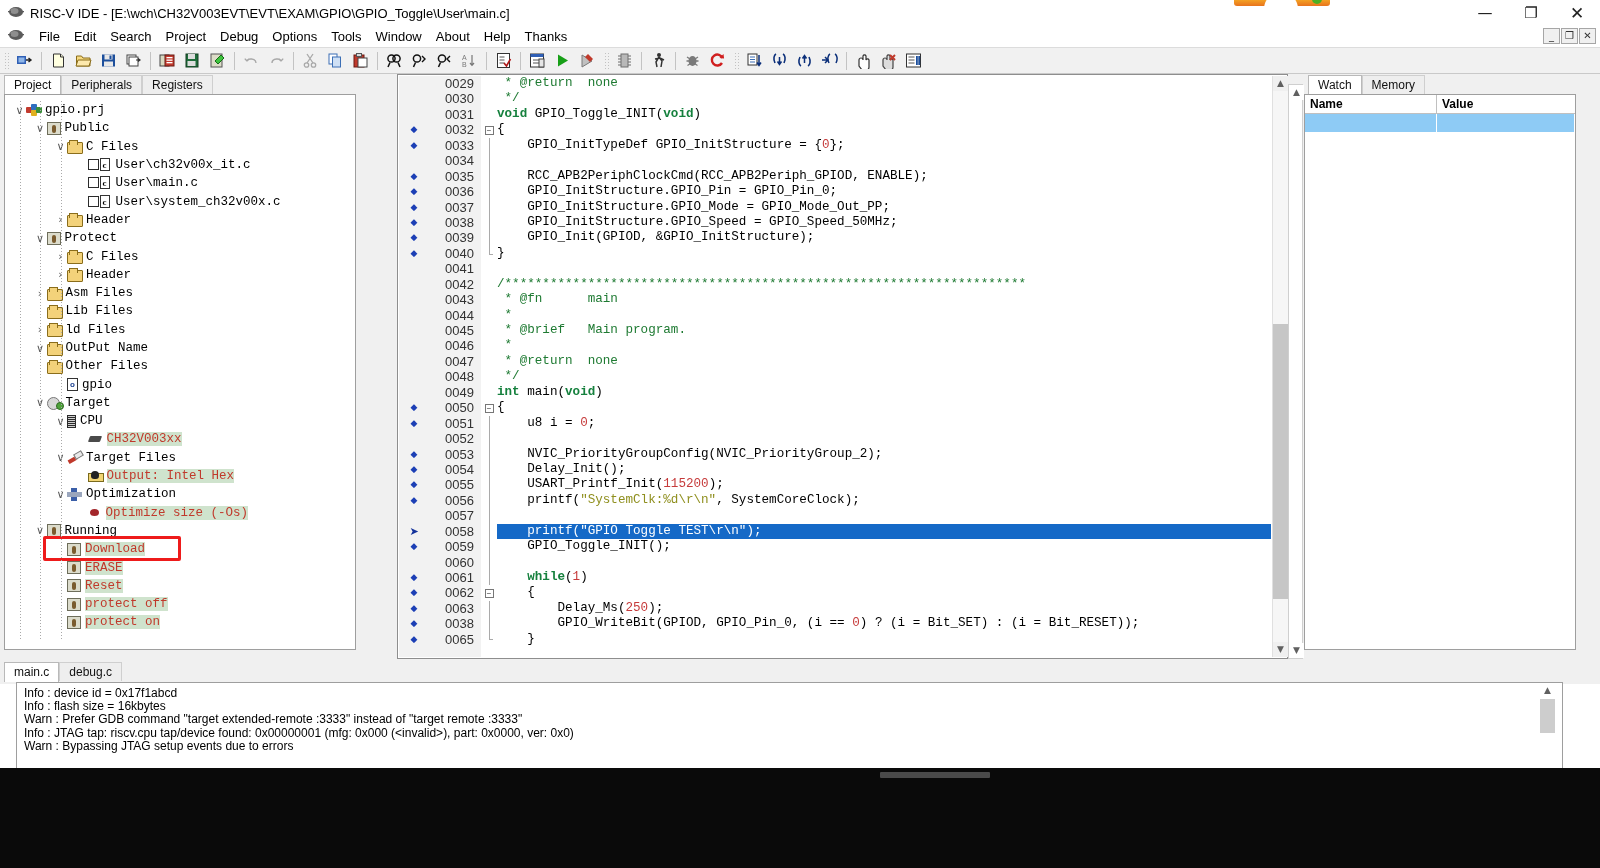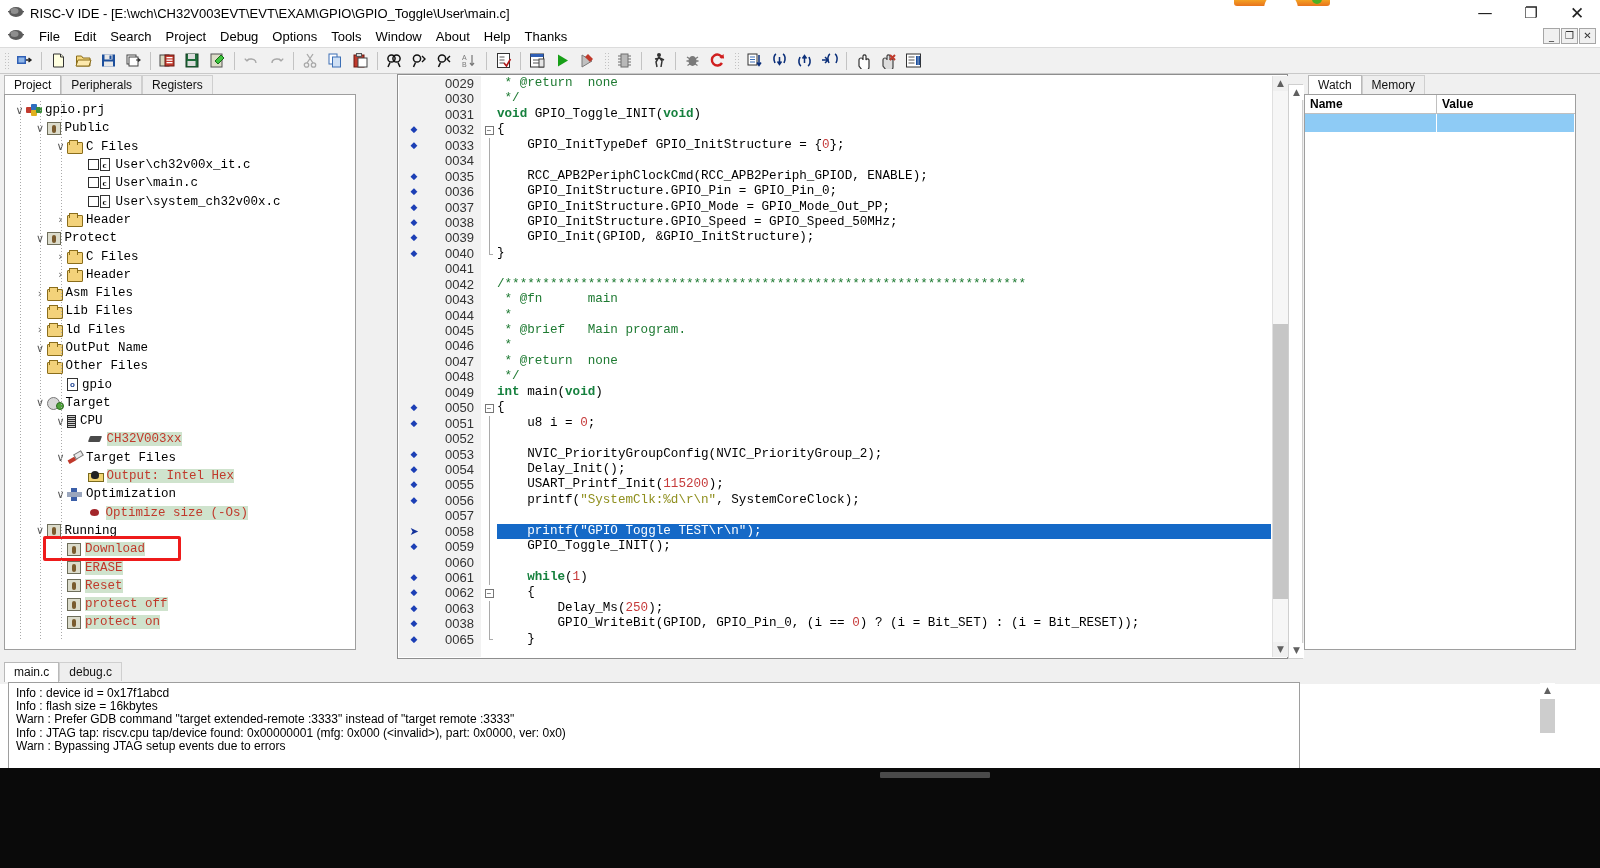--- a/index.html
+++ b/index.html
@@ -189,21 +189,21 @@
   #watchbox { position:absolute; left:0; top:20px; width:272px; height:556px; background:#fff; border:1px solid #9e9e9e; }
   .wt-head { display:flex; height:19px; border-bottom:1px solid #c0c0c0;font-weight:bold; }
   .wt-col { font-size:12px; line-height:18px; padding-left:5px; border-right:1px solid #c0c0c0; }
   .wt-row { display:flex; height:18px; }
   .wt-cell { background:#8ecbf5; border-right:1px solid #fff; }
 
   
   #filetabs { position:absolute; left:0; top:586px; width:1600px; height:21px; display:flex; align-items:flex-end; padding-left:4px; }
 
   
-  #outputbox { position:absolute; left:8px; top:608px; width:1292px; height:105px;
+  #outputbox { position:absolute; left:16px; top:608px; width:1547px; height:105px;
     background:#fff; border:1px solid #9e9e9e; }
   .outline { font-family:"Liberation Sans", sans-serif; font-size:12px; line-height:13.2px;
      padding-left:7px; color:#000; white-space:nowrap; }
   .out-hscroll { position:absolute; left:0; right:0; bottom:0; height:16px; background:#fff; border-top:1px solid #ececec; }
   .hs-arrow { position:absolute; width:16px; height:15px; text-align:center; line-height:15px; font-size:9px; color:#707070; font-family:"DejaVu Sans",sans-serif;}
   #bottomtabs { position:absolute; left:0; top:720px; width:1600px; height:22px; display:flex; align-items:flex-end; padding-left:4px; }
 
   
   #statusbar { position:absolute; left:0; top:744px; width:1600px; height:24px;
     background:#ffffff; border-top:1px solid #cfcfcf; display:flex; align-items:center; }

